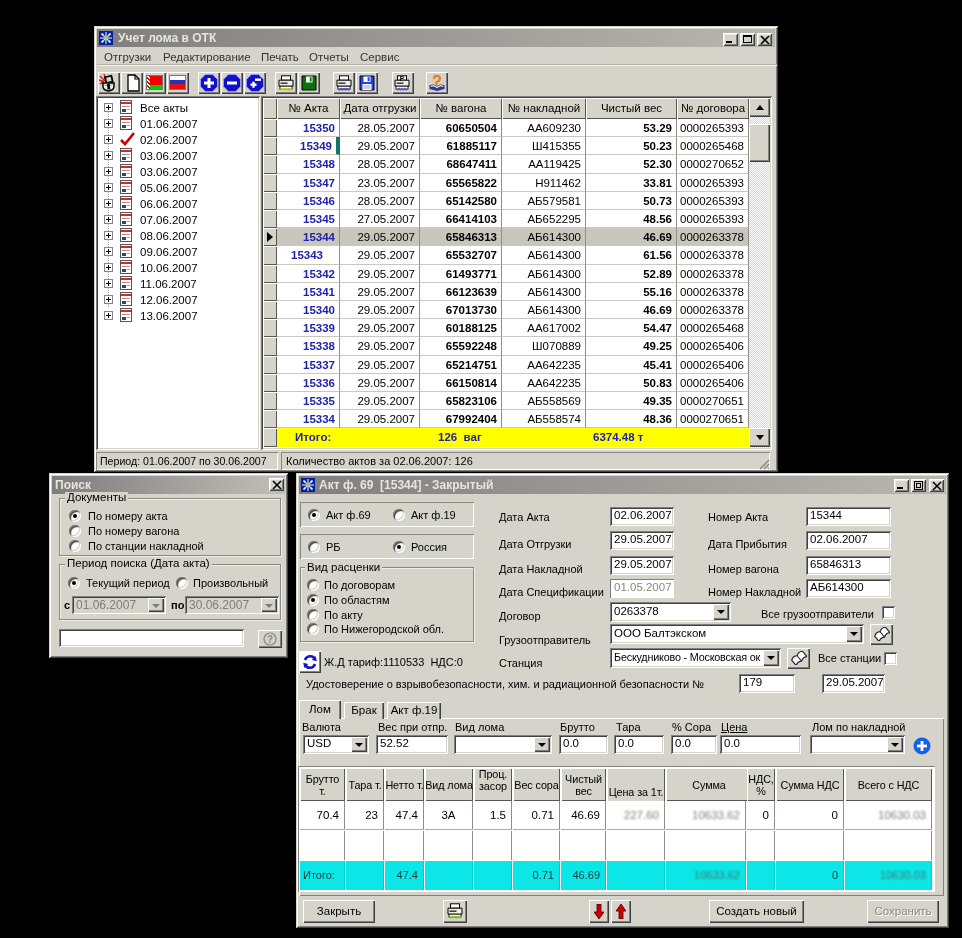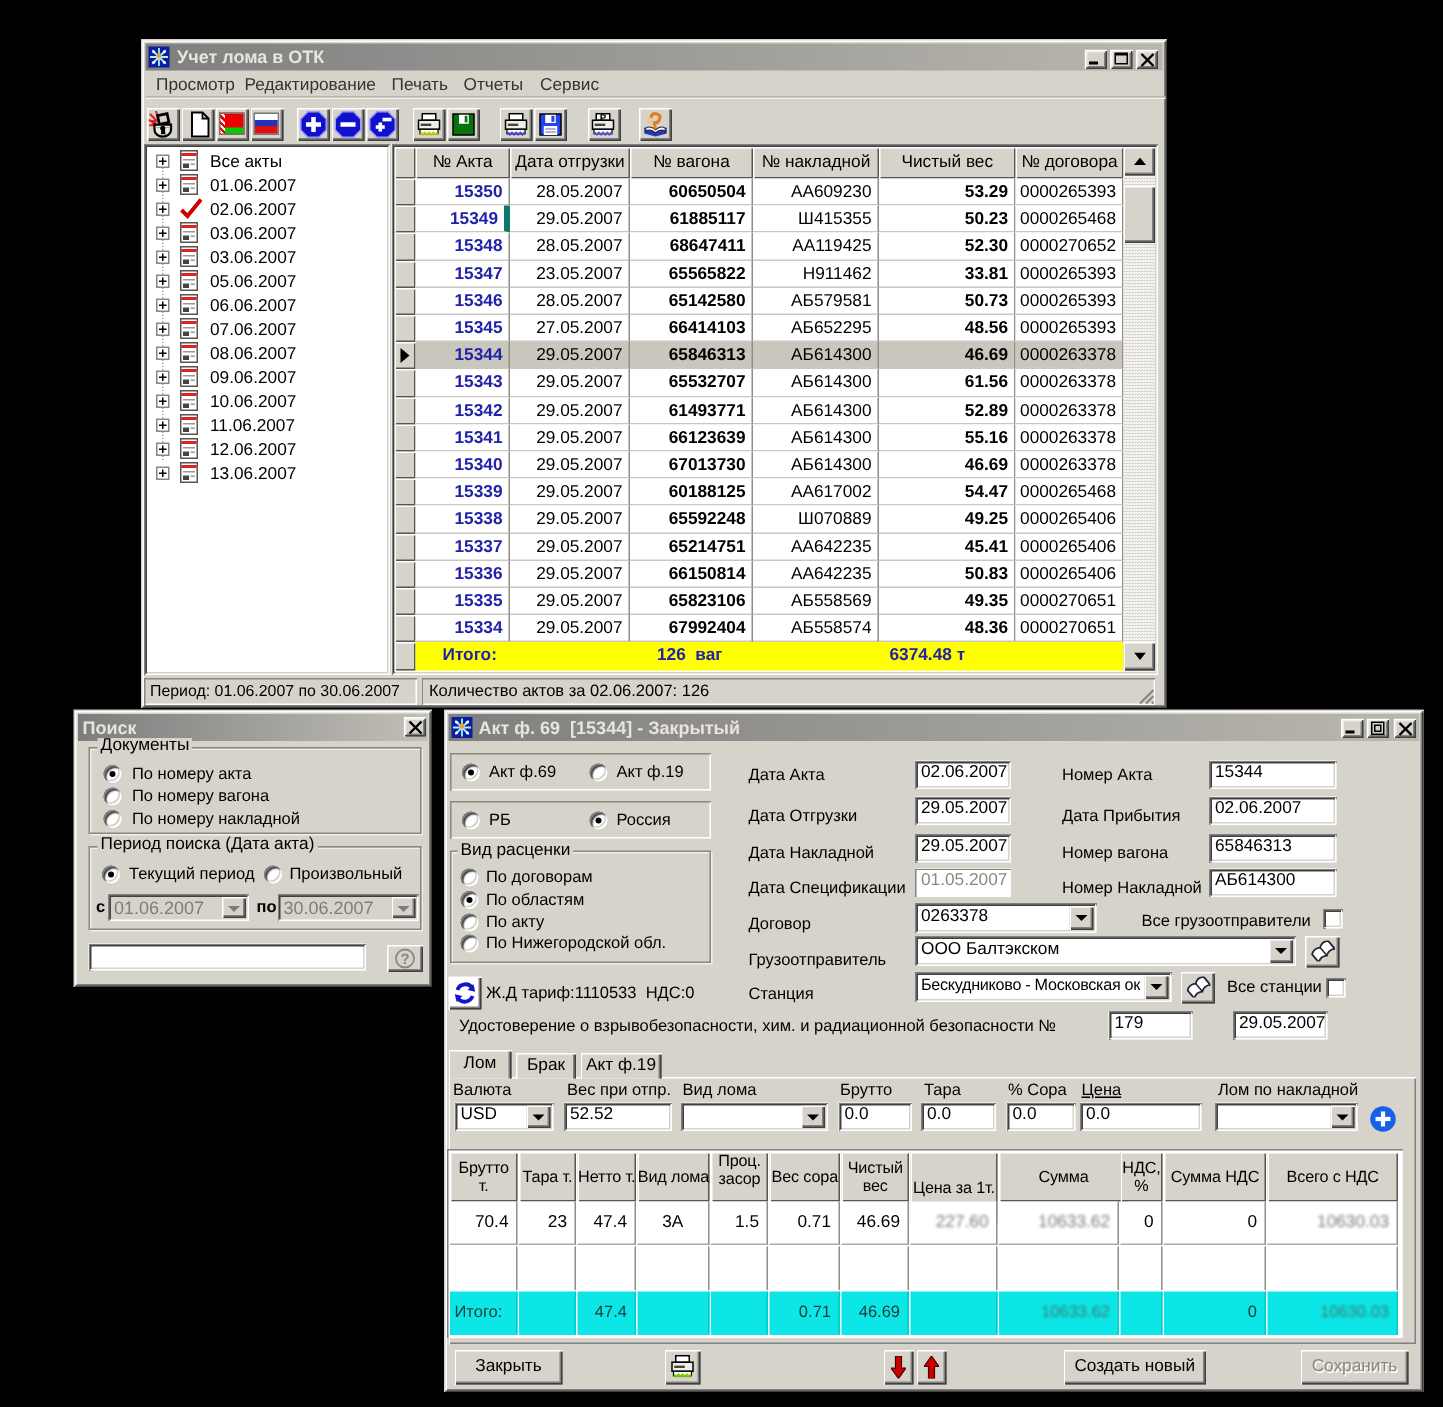--- a/index.html
+++ b/index.html
@@ -48,21 +48,21 @@
 <div class="a" style="left:743px;top:35px;width:9px;height:8px;border:1px solid #000;border-top:2px solid #000;"></div>
 <div class="cbtn" style="left:757px;top:33px;width:15px;height:13px;"></div>
 <svg class="a" style="left:760px;top:35px" width="10" height="10" viewBox="0 0 10 10">
     <g stroke="#000" stroke-width="1.6">
       <line x1="1" y1="1" x2="9" y2="9"></line>
       <line x1="9" y1="1" x2="1" y2="9"></line>
     </g>
   </svg>
 <div class="a" style="left:97px;top:65px;width:680px;height:1px;background:#f4f2ec;"></div>
 <div class="a" style="left:97px;top:64px;width:680px;height:1px;background:#b5b2a9;"></div>
-<div class="a mi" style="left:104px;top:51px;">Просмотр</div>
+<div class="a mi" style="left:104px;top:51px;">Отгрузки</div>
 <div class="a mi" style="left:163px;top:51px;">Редактирование</div>
 <div class="a mi" style="left:261px;top:51px;">Печать</div>
 <div class="a mi" style="left:309px;top:51px;">Отчеты</div>
 <div class="a mi" style="left:360px;top:51px;">Сервис</div>
 <div class="btn" style="left:98px;top:72px;width:22px;height:22px;"></div>
 <div class="btn" style="left:121px;top:72px;width:22px;height:22px;"></div>
 <div class="btn" style="left:144px;top:72px;width:22px;height:22px;"></div>
 <div class="btn" style="left:167px;top:72px;width:22px;height:22px;"></div>
 <div class="btn" style="left:198px;top:72px;width:22px;height:22px;"></div>
 <div class="btn" style="left:221px;top:72px;width:22px;height:22px;"></div>
@@ -354,21 +354,21 @@
 <svg class="a" style="left:266px;top:232.2px" width="8" height="10" viewBox="0 0 8 10">
     <polygon points="1,0 7,5 1,10" fill="#000"></polygon>
   </svg>
 <div class="a" style="left:277px;top:228.2px;width:63px;height:18.2px;background:#c9c6bd;border-right:1px solid #8f8d86;border-bottom:1px solid #c9c7c0;color:#2222a8;font-weight:bold;font-size:11.5px;line-height:18.2px;text-align:right;padding-right:4px;">15344</div>
 <div class="a" style="left:340px;top:228.2px;width:80px;height:18.2px;background:#c9c6bd;border-right:1px solid #8f8d86;border-bottom:1px solid #c9c7c0;color:#000;font-weight:normal;font-size:11.5px;line-height:18.2px;text-align:right;padding-right:4px;">29.05.2007</div>
 <div class="a" style="left:420px;top:228.2px;width:82px;height:18.2px;background:#c9c6bd;border-right:1px solid #8f8d86;border-bottom:1px solid #c9c7c0;color:#000;font-weight:bold;font-size:11.5px;line-height:18.2px;text-align:right;padding-right:4px;">65846313</div>
 <div class="a" style="left:502px;top:228.2px;width:84px;height:18.2px;background:#c9c6bd;border-right:1px solid #8f8d86;border-bottom:1px solid #c9c7c0;color:#000;font-weight:normal;font-size:11.5px;line-height:18.2px;text-align:right;padding-right:4px;">АБ614300</div>
 <div class="a" style="left:586px;top:228.2px;width:91px;height:18.2px;background:#c9c6bd;border-right:1px solid #8f8d86;border-bottom:1px solid #c9c7c0;color:#000;font-weight:bold;font-size:11.5px;line-height:18.2px;text-align:right;padding-right:4px;">46.69</div>
 <div class="a" style="left:677px;top:228.2px;width:72px;height:18.2px;background:#c9c6bd;border-right:1px solid #8f8d86;border-bottom:1px solid #c9c7c0;color:#000;font-weight:normal;font-size:11.5px;line-height:18.2px;text-align:right;padding-right:4px;">0000263378</div>
 <div class="a selcell" style="left:263px;top:246.39999999999998px;width:14px;height:18.2px;"></div>
-<div class="a" style="left:277px;top:246.39999999999998px;width:63px;height:18.2px;background:#fff;border-right:1px solid #8f8d86;border-bottom:1px solid #c9c7c0;color:#2222a8;font-weight:bold;font-size:11.5px;line-height:18.2px;text-align:right;padding-right:4px;">15343</div>
+<div class="a" style="left:277px;top:246.39999999999998px;width:63px;height:18.2px;background:#fff;border-right:1px solid #8f8d86;border-bottom:1px solid #c9c7c0;color:#2222a8;font-weight:bold;font-size:11.5px;line-height:18.2px;text-align:right;padding-right:16px;">15343</div>
 <div class="a" style="left:340px;top:246.39999999999998px;width:80px;height:18.2px;background:#fff;border-right:1px solid #8f8d86;border-bottom:1px solid #c9c7c0;color:#000;font-weight:normal;font-size:11.5px;line-height:18.2px;text-align:right;padding-right:4px;">29.05.2007</div>
 <div class="a" style="left:420px;top:246.39999999999998px;width:82px;height:18.2px;background:#fff;border-right:1px solid #8f8d86;border-bottom:1px solid #c9c7c0;color:#000;font-weight:bold;font-size:11.5px;line-height:18.2px;text-align:right;padding-right:4px;">65532707</div>
 <div class="a" style="left:502px;top:246.39999999999998px;width:84px;height:18.2px;background:#fff;border-right:1px solid #8f8d86;border-bottom:1px solid #c9c7c0;color:#000;font-weight:normal;font-size:11.5px;line-height:18.2px;text-align:right;padding-right:4px;">АБ614300</div>
 <div class="a" style="left:586px;top:246.39999999999998px;width:91px;height:18.2px;background:#fff;border-right:1px solid #8f8d86;border-bottom:1px solid #c9c7c0;color:#000;font-weight:bold;font-size:11.5px;line-height:18.2px;text-align:right;padding-right:4px;">61.56</div>
 <div class="a" style="left:677px;top:246.39999999999998px;width:72px;height:18.2px;background:#fff;border-right:1px solid #8f8d86;border-bottom:1px solid #c9c7c0;color:#000;font-weight:normal;font-size:11.5px;line-height:18.2px;text-align:right;padding-right:4px;">0000263378</div>
 <div class="a selcell" style="left:263px;top:264.6px;width:14px;height:18.2px;"></div>
 <div class="a" style="left:277px;top:264.6px;width:63px;height:18.2px;background:#fff;border-right:1px solid #8f8d86;border-bottom:1px solid #c9c7c0;color:#2222a8;font-weight:bold;font-size:11.5px;line-height:18.2px;text-align:right;padding-right:4px;">15342</div>
 <div class="a" style="left:340px;top:264.6px;width:80px;height:18.2px;background:#fff;border-right:1px solid #8f8d86;border-bottom:1px solid #c9c7c0;color:#000;font-weight:normal;font-size:11.5px;line-height:18.2px;text-align:right;padding-right:4px;">29.05.2007</div>
 <div class="a" style="left:420px;top:264.6px;width:82px;height:18.2px;background:#fff;border-right:1px solid #8f8d86;border-bottom:1px solid #c9c7c0;color:#000;font-weight:bold;font-size:11.5px;line-height:18.2px;text-align:right;padding-right:4px;">61493771</div>
 <div class="a" style="left:502px;top:264.6px;width:84px;height:18.2px;background:#fff;border-right:1px solid #8f8d86;border-bottom:1px solid #c9c7c0;color:#000;font-weight:normal;font-size:11.5px;line-height:18.2px;text-align:right;padding-right:4px;">АБ614300</div>
@@ -464,21 +464,21 @@
       <line x1="9" y1="1" x2="1" y2="9"></line>
     </g>
   </svg>
 <div class="grp" style="left:59px;top:498px;width:222px;height:58px;"></div>
 <div class="glab" style="left:65px;top:492px;">Документы</div>
 <div class="rad on" style="left:69px;top:510px;"></div>
 <div class="lab" style="left:88px;top:510px;">По номеру акта</div>
 <div class="rad" style="left:69px;top:525px;"></div>
 <div class="lab" style="left:88px;top:525px;">По номеру вагона</div>
 <div class="rad" style="left:69px;top:540px;"></div>
-<div class="lab" style="left:88px;top:540px;">По номеру накладной</div>
+<div class="lab" style="left:88px;top:540px;">По станции накладной</div>
 <div class="grp" style="left:59px;top:564px;width:222px;height:56px;"></div>
 <div class="glab" style="left:65px;top:558px;">Период поиска (Дата акта)</div>
 <div class="rad on" style="left:68px;top:577px;"></div>
 <div class="lab" style="left:86px;top:577px;">Текущий период</div>
 <div class="rad" style="left:176px;top:577px;"></div>
 <div class="lab" style="left:193px;top:577px;">Произвольный</div>
 <div class="lab" style="left:64px;top:599px;font-weight:bold;">с</div>
 <div class="a" style="left:72px;top:596px;width:94px;height:18px;background:#d6d3ca;box-shadow:inset 1px 1px 0 #808080,inset -1px -1px 0 #fff,inset 2px 2px 0 #404040,inset -2px -2px 0 #d6d3ca;color:#7f7d76;font-size:12px;line-height:18px;padding-left:4px;">01.06.2007<div class="dd dis"></div></div>
 <div class="lab" style="left:171px;top:599px;font-weight:bold;">по</div>
 <div class="a" style="left:185px;top:596px;width:94px;height:18px;background:#d6d3ca;box-shadow:inset 1px 1px 0 #808080,inset -1px -1px 0 #fff,inset 2px 2px 0 #404040,inset -2px -2px 0 #d6d3ca;color:#7f7d76;font-size:12px;line-height:18px;padding-left:4px;">30.06.2007<div class="dd dis"></div></div>

